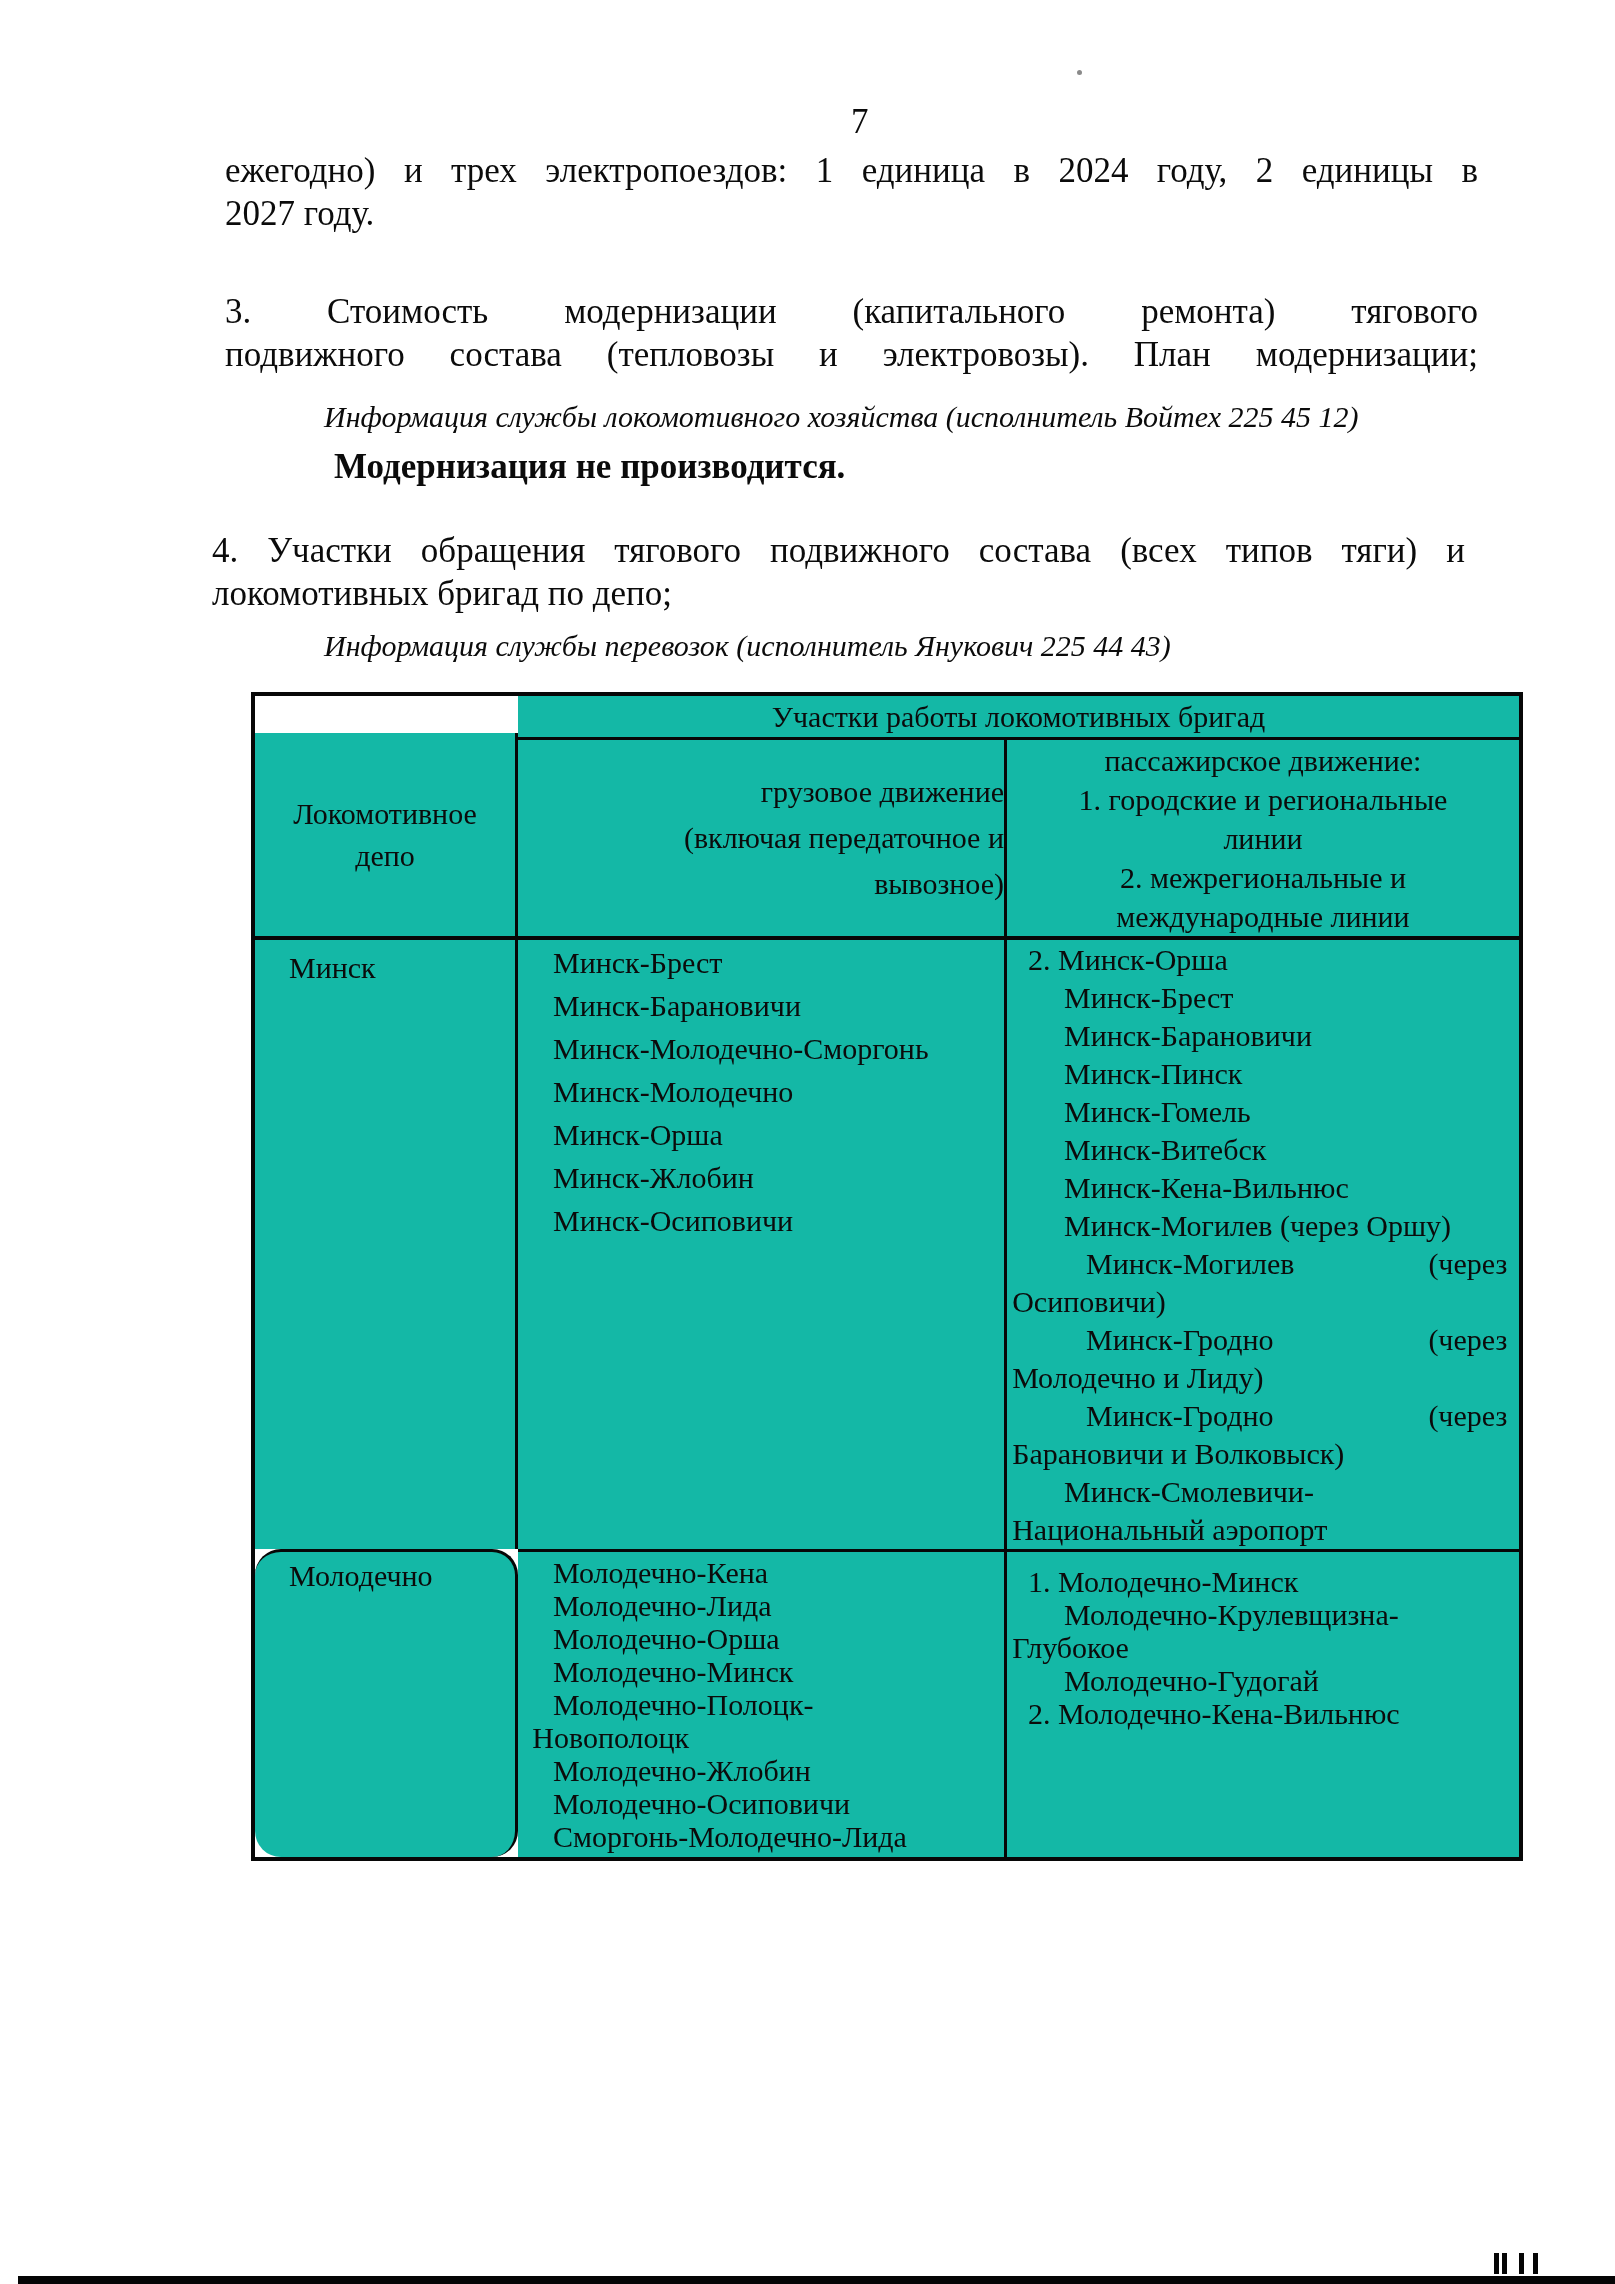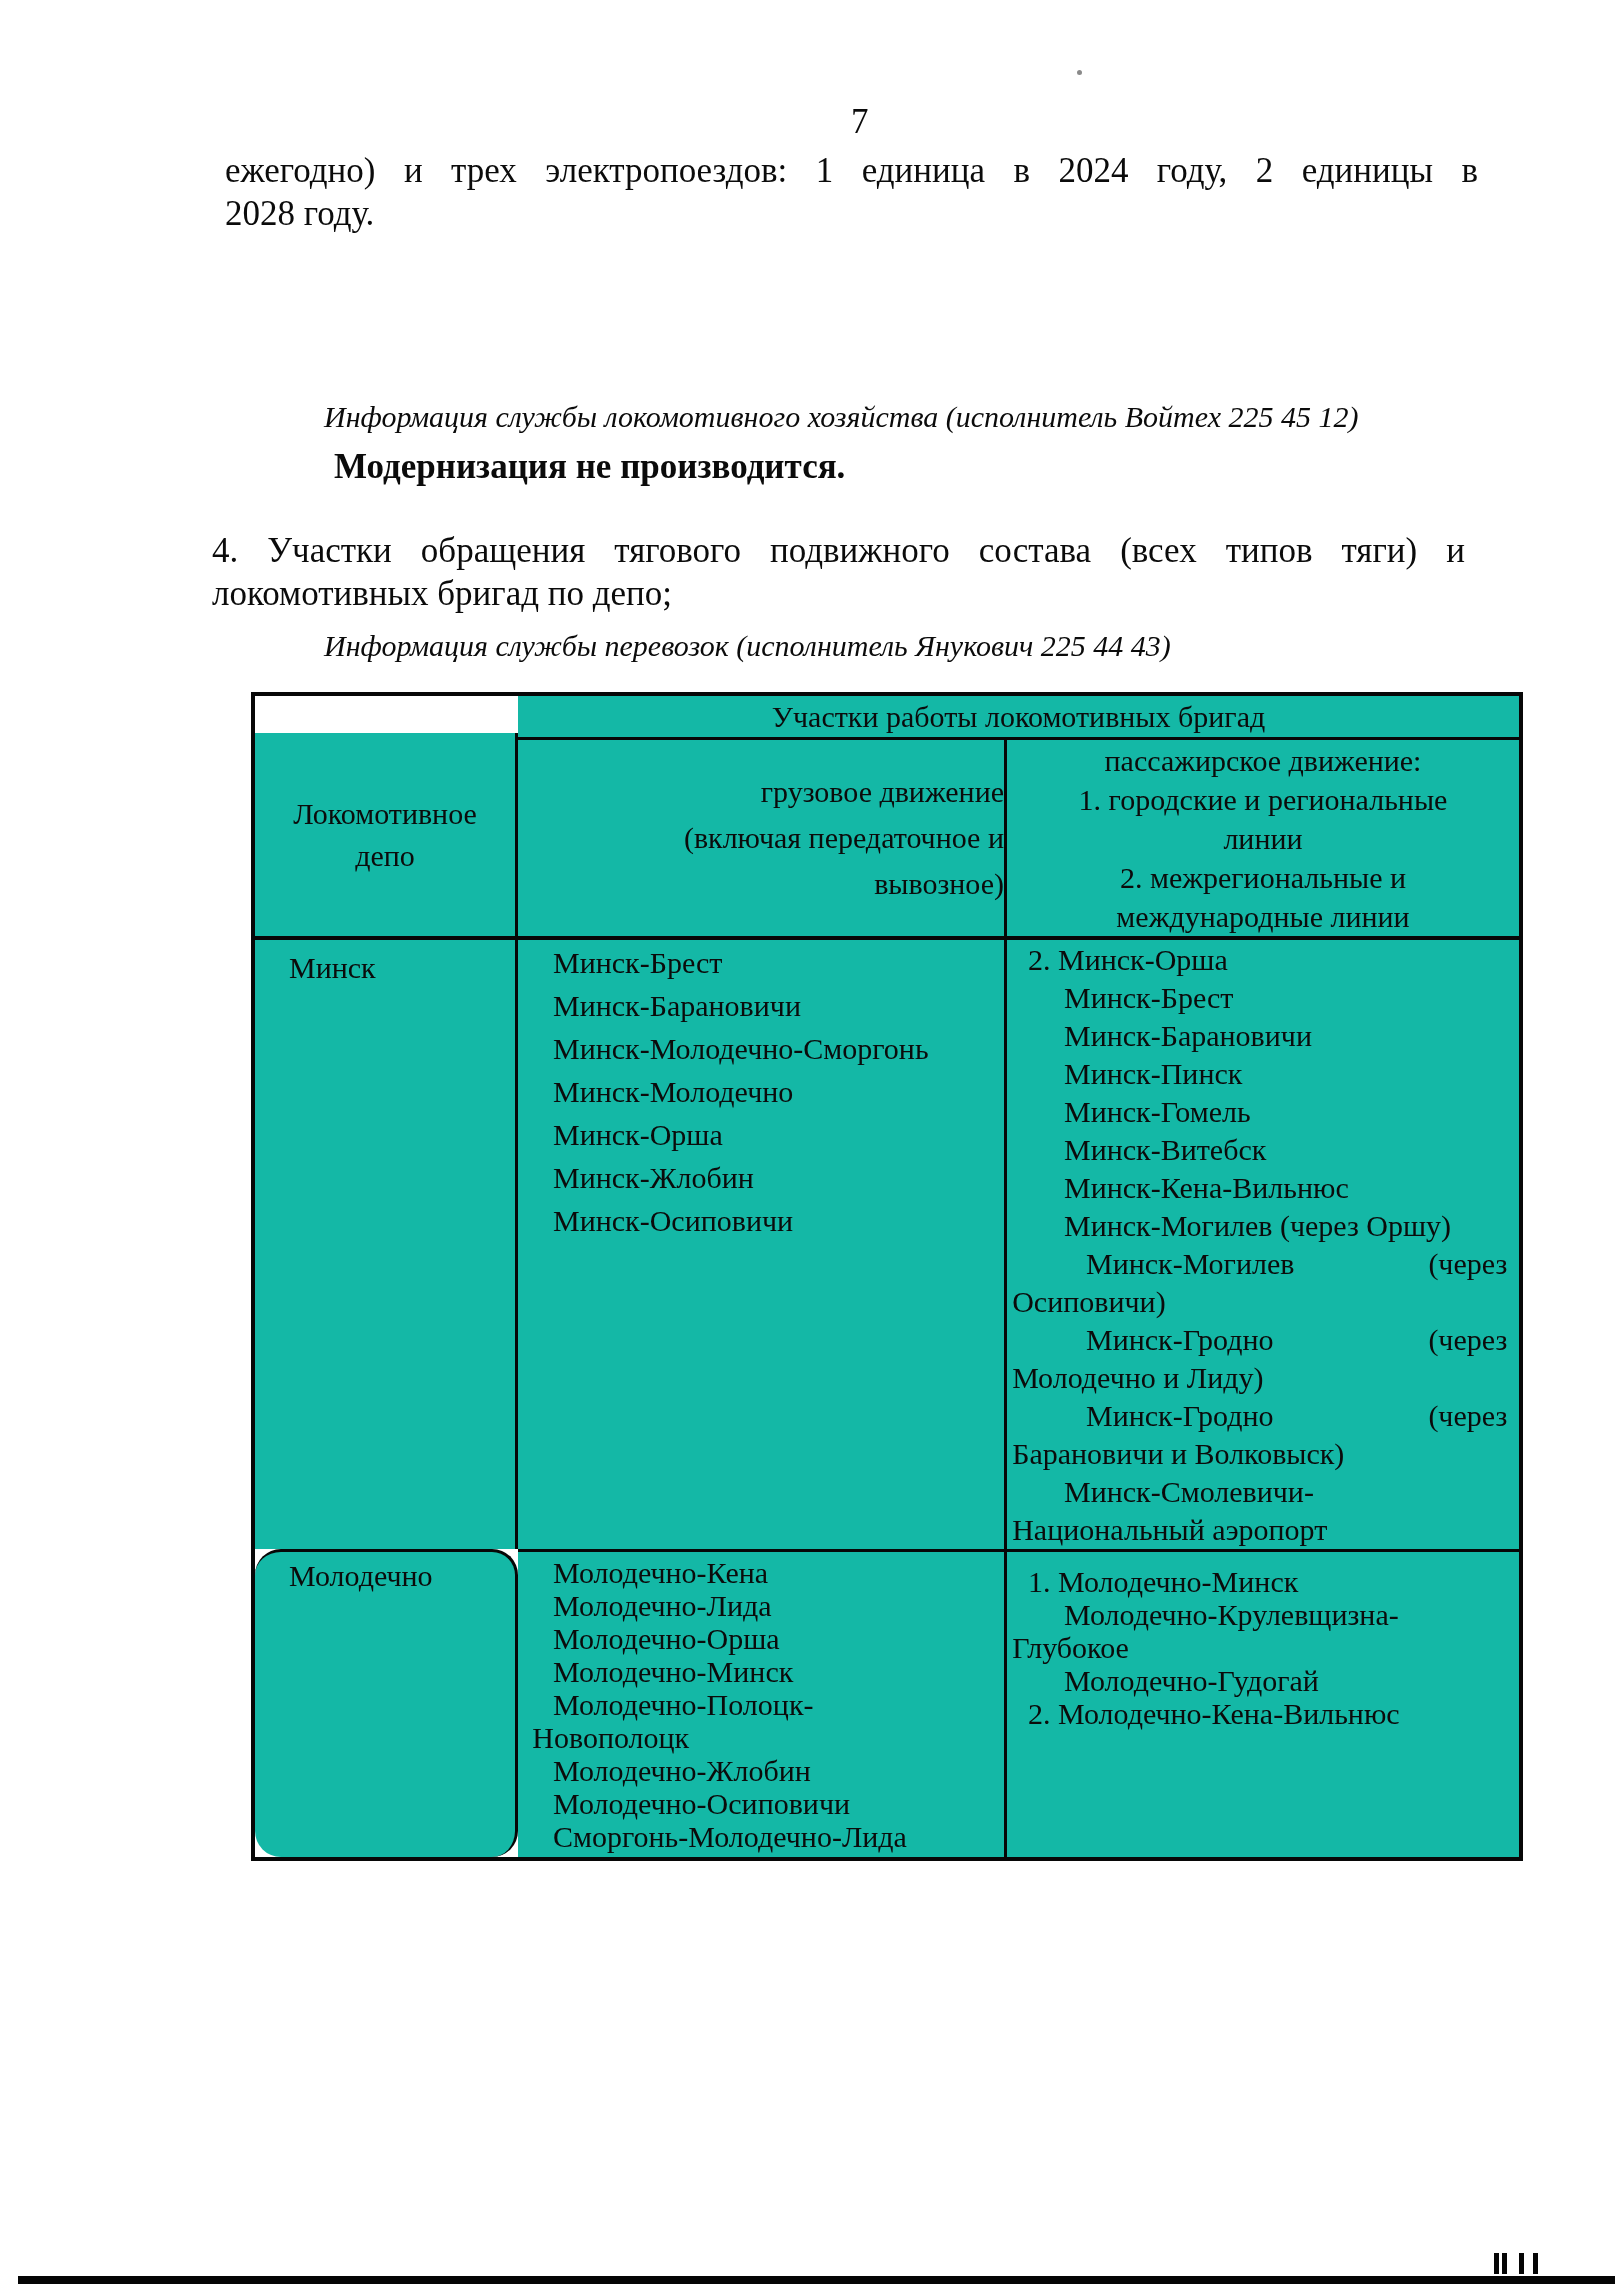--- a/index.html
+++ b/index.html
@@ -108,23 +108,27 @@
 </head>
 <body>
 
 <div class="page">
 
   <div class="abs pagenum">7</div>
   <div class="speck"></div>
 
   <div class="abs para p-intro">
     <div class="jline">ежегодно) и трех электропоездов: 1 единица в 2024 году, 2 единицы в</div>
-    <div>2028 году.</div>
-  </div>
-
+    <div>2027 году.</div>
+  </div>
+
+  <div class="abs para p-item3">
+    <div class="jline">3. Стоимость модернизации (капитального ремонта) тягового</div>
+    <div class="jline">подвижного состава (тепловозы и электровозы). План модернизации;</div>
+  </div>
 
   <div class="abs note note3">Информация службы локомотивного хозяйства (исполнитель Войтех 225 45 12)</div>
 
   <div class="abs answer">Модернизация не производится.</div>
 
   <div class="abs para p-item4">
     <div class="jline">4. Участки обращения тягового подвижного состава (всех типов тяги) и</div>
     <div>локомотивных бригад по депо;</div>
   </div>
 

